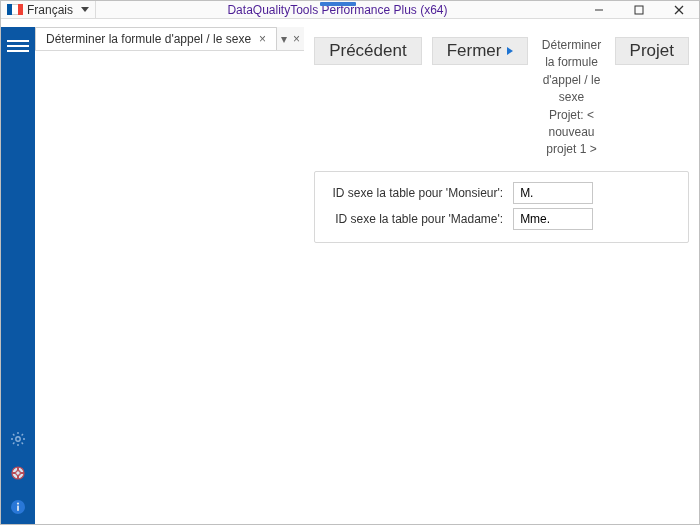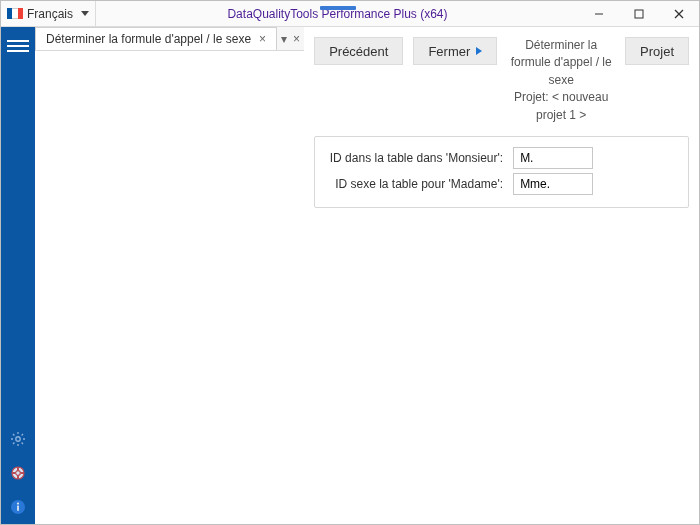--- a/index.html
+++ b/index.html
@@ -1,19 +1,19 @@
 <!DOCTYPE html>
 <html><head>
 <meta charset="utf-8">
 <style>
   * { box-sizing: border-box; }
   html, body { margin: 0; padding: 0; font-family: "Segoe UI", Tahoma, sans-serif; font-size: 12px; color: #333; }
   body { width: 700px; height: 525px; border: 1px solid #bfbfbf; background: #fff; position: relative; }
 
-  .titlebar { height: 26px; display: flex; align-items: center; border-bottom: 1px solid #dcdcdc; background: #fafafa; }
+  .titlebar { height: 18px; display: flex; align-items: center; border-bottom: 1px solid #dcdcdc; background: #fafafa; }
   .lang-selector { display: flex; align-items: center; gap: 4px; padding: 0 6px; height: 100%; border-right: 1px solid #dcdcdc; cursor: pointer; min-width: 90px; }
   .flag-fr { width: 16px; height: 11px; display: inline-flex; }
   .flag-fr span { flex: 1; }
   .flag-fr .b { background:#0055A4; } .flag-fr .w { background:#fff; border-top:1px solid #ccc; border-bottom:1px solid #ccc;} .flag-fr .r { background:#EF4135; }
   .caret-down { width:0; height:0; border-left:4px solid transparent; border-right:4px solid transparent; border-top:5px solid #444; margin-left:4px; }
   .title-center { flex:1; text-align:center; color:#4c1d95; font-size:12px; position:relative; }
   .title-center .hilite { position:absolute; left:50%; top:-1px; transform:translateX(-50%); width:36px; height:4px; background:#3a7bd5; border-radius:1px; }
   .win-controls { display:flex; height:100%; }
   .win-btn { width:40px; height:100%; display:flex; align-items:center; justify-content:center; color:#333; cursor:pointer; }
 
@@ -27,21 +27,21 @@
   .content { flex:1; display:flex; flex-direction:row; }
   .tabbar { height:24px; border-bottom:1px solid #d9d9d9; display:flex; align-items:stretch; background:#f6f6f6; }
   .tab { display:flex; align-items:center; gap:8px; padding:0 10px; background:#fff; border:1px solid #d0d0d0; border-bottom:none; border-top-left-radius:1px; border-top-right-radius:1px; font-size:12px; color:#333; margin-top:0; }
   .tab .close-x { color:#666; cursor:pointer; font-size:12px; line-height:1; }
   .tabbar-spacer { flex:1; }
   .tabbar-tools { display:flex; align-items:center; padding:0 4px; gap:6px; color:#666; }
   .tabbar-tools span { cursor:pointer; }
 
   .panel { flex:1; padding:10px 10px; overflow:auto; }
   .toolbar-row { display:flex; align-items:flex-start; gap:10px; margin-bottom:12px; }
-  .btn { height:28px; padding:0 14px; background:#ececec; border:1px solid #dcdcdc; color:#333; font-size:13px; display:flex; align-items:center; gap:6px; cursor:pointer; }
+  .btn { height:28px; padding:0 14px; background:#ececec; border:1px solid #dcdcdc; color:#333; font-size:17px; display:flex; align-items:center; gap:6px; cursor:pointer; }
   .btn .arrow-right { width:0; height:0; border-top:4px solid transparent; border-bottom:4px solid transparent; border-left:6px solid #1e74d2; }
   .toolbar-center { flex:1; text-align:center; color:#555; }
   .toolbar-center div { line-height:1.45; }
 
   .form-box { border:1px solid #d8d8d8; border-radius:2px; padding:8px 10px 10px; }
   .form-row { display:flex; align-items:center; gap:8px; height:26px; }
   .form-label { width:180px; text-align:right; color:#333; font-size:12px; padding-right:2px; }
   .form-input { width:80px; height:22px; border:1px solid #c7c7c7; padding:2px 6px; font-size:12px; }
 </style>
 </head>
@@ -151,21 +151,21 @@
           <div>Déterminer la formule d'appel / le sexe</div>
           <div>Projet: &lt; nouveau projet 1 &gt;</div>
         </div>
         <button class="btn">
           <span>Projet</span>
         </button>
       </div>
 
       <div class="form-box">
         <div class="form-row">
-          <div class="form-label">ID dans la table dans 'Monsieur':</div>
+          <div class="form-label">ID sexe la table pour 'Monsieur':</div>
           <input class="form-input" type="text" value="M." style="">
         </div>
         <div class="form-row">
           <div class="form-label">ID sexe la table pour 'Madame':</div>
           <input class="form-input" type="text" value="Mme." style="">
         </div>
       </div>
     </div>
   </div>
 </div>

